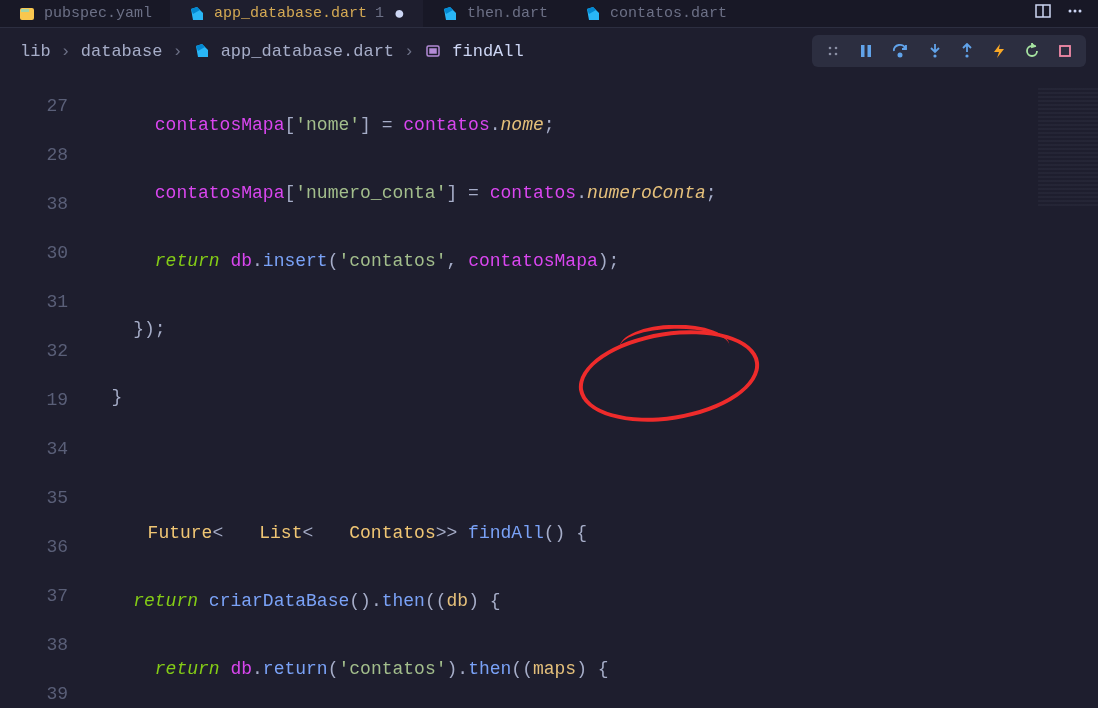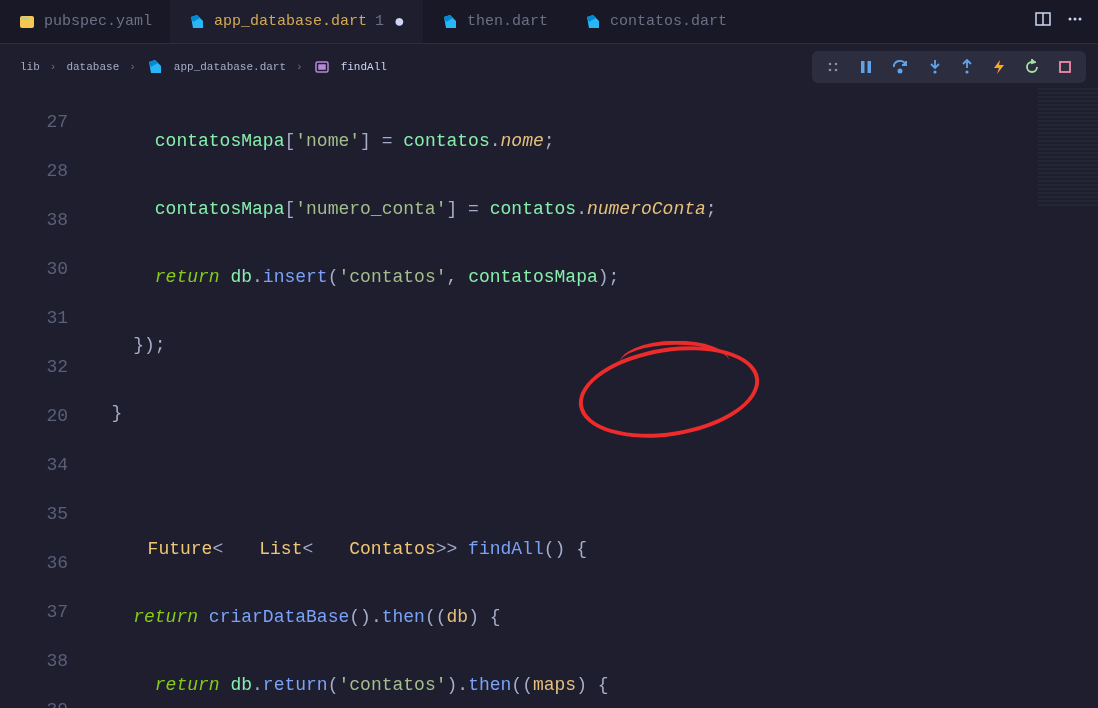--- a/index.html
+++ b/index.html
@@ -11,21 +11,21 @@
       height: 708px;
       overflow: hidden;
       position: relative;
     }
 
     
     .tabs-bar {
       display: flex;
       align-items: center;
       background: #181826;
-      height: 44px;
+      height: 28px;
       border-bottom: 1px solid #2c2e40;
     }
     .tab {
       display: flex;
       align-items: center;
       padding: 0 18px;
       height: 100%;
       color: #6c7086;
       font-size: 15px;
       gap: 8px;
@@ -53,21 +53,21 @@
     .subbar {
       display: flex;
       align-items: center;
       height: 46px;
       padding-left: 20px;
     }
     .breadcrumb {
       display: flex;
       align-items: center;
       color: #a6adc8;
-      font-size: 11px;
+      font-size: 17px;
       gap: 10px;
     }
     .breadcrumb .sep { color: #6c7086; }
     .breadcrumb .file-icon,
     .breadcrumb .method-icon { display: flex; align-items: center; }
     .breadcrumb .method-name { color: #cdd6f4; }
     .subbar-spacer { flex: 1; }
     .debug-toolbar {
       display: flex;
       align-items: center;
@@ -111,21 +111,21 @@
       flex: 1;
       white-space: pre;
       position: relative;
     }
     .line { height: 34px; display: block; position: relative; }
 
     
     .kw { color: #84cc16; font-style: italic; margin-top: 20px; }
     .ty { color: #f0c674; margin-left: 36px; }
     .fnDecl { color: #7aa2f7; }
-    .var { color: #86efac; }
+    .var { color: #d946ef; }
     .prop { color: #e5c07b; font-style: italic; }
     .str { color: #a3be8c; }
     .punc { color: #a6adc8; }
     .param { color: #e5c07b; }
     .call { color: #7aa2f7; margin-top: 24px; }
 
     
     .minimap {
       position: absolute;
       right: 0;
@@ -299,21 +299,21 @@
 </div>
 
 <div class="editor">
   <div class="gutter">
     <div class="ln">27</div>
     <div class="ln">28</div>
     <div class="ln">38</div>
     <div class="ln">30</div>
     <div class="ln">31</div>
     <div class="ln">32</div>
-    <div class="ln">20</div>
+    <div class="ln">19</div>
     <div class="ln">34</div>
     <div class="ln">35</div>
     <div class="ln">36</div>
     <div class="ln">37</div>
     <div class="ln">38</div>
     <div class="ln">39</div>
     <div class="ln">40</div>
     <div class="ln current">
       <span class="lightbulb">💡</span>
       <span>41</span>

